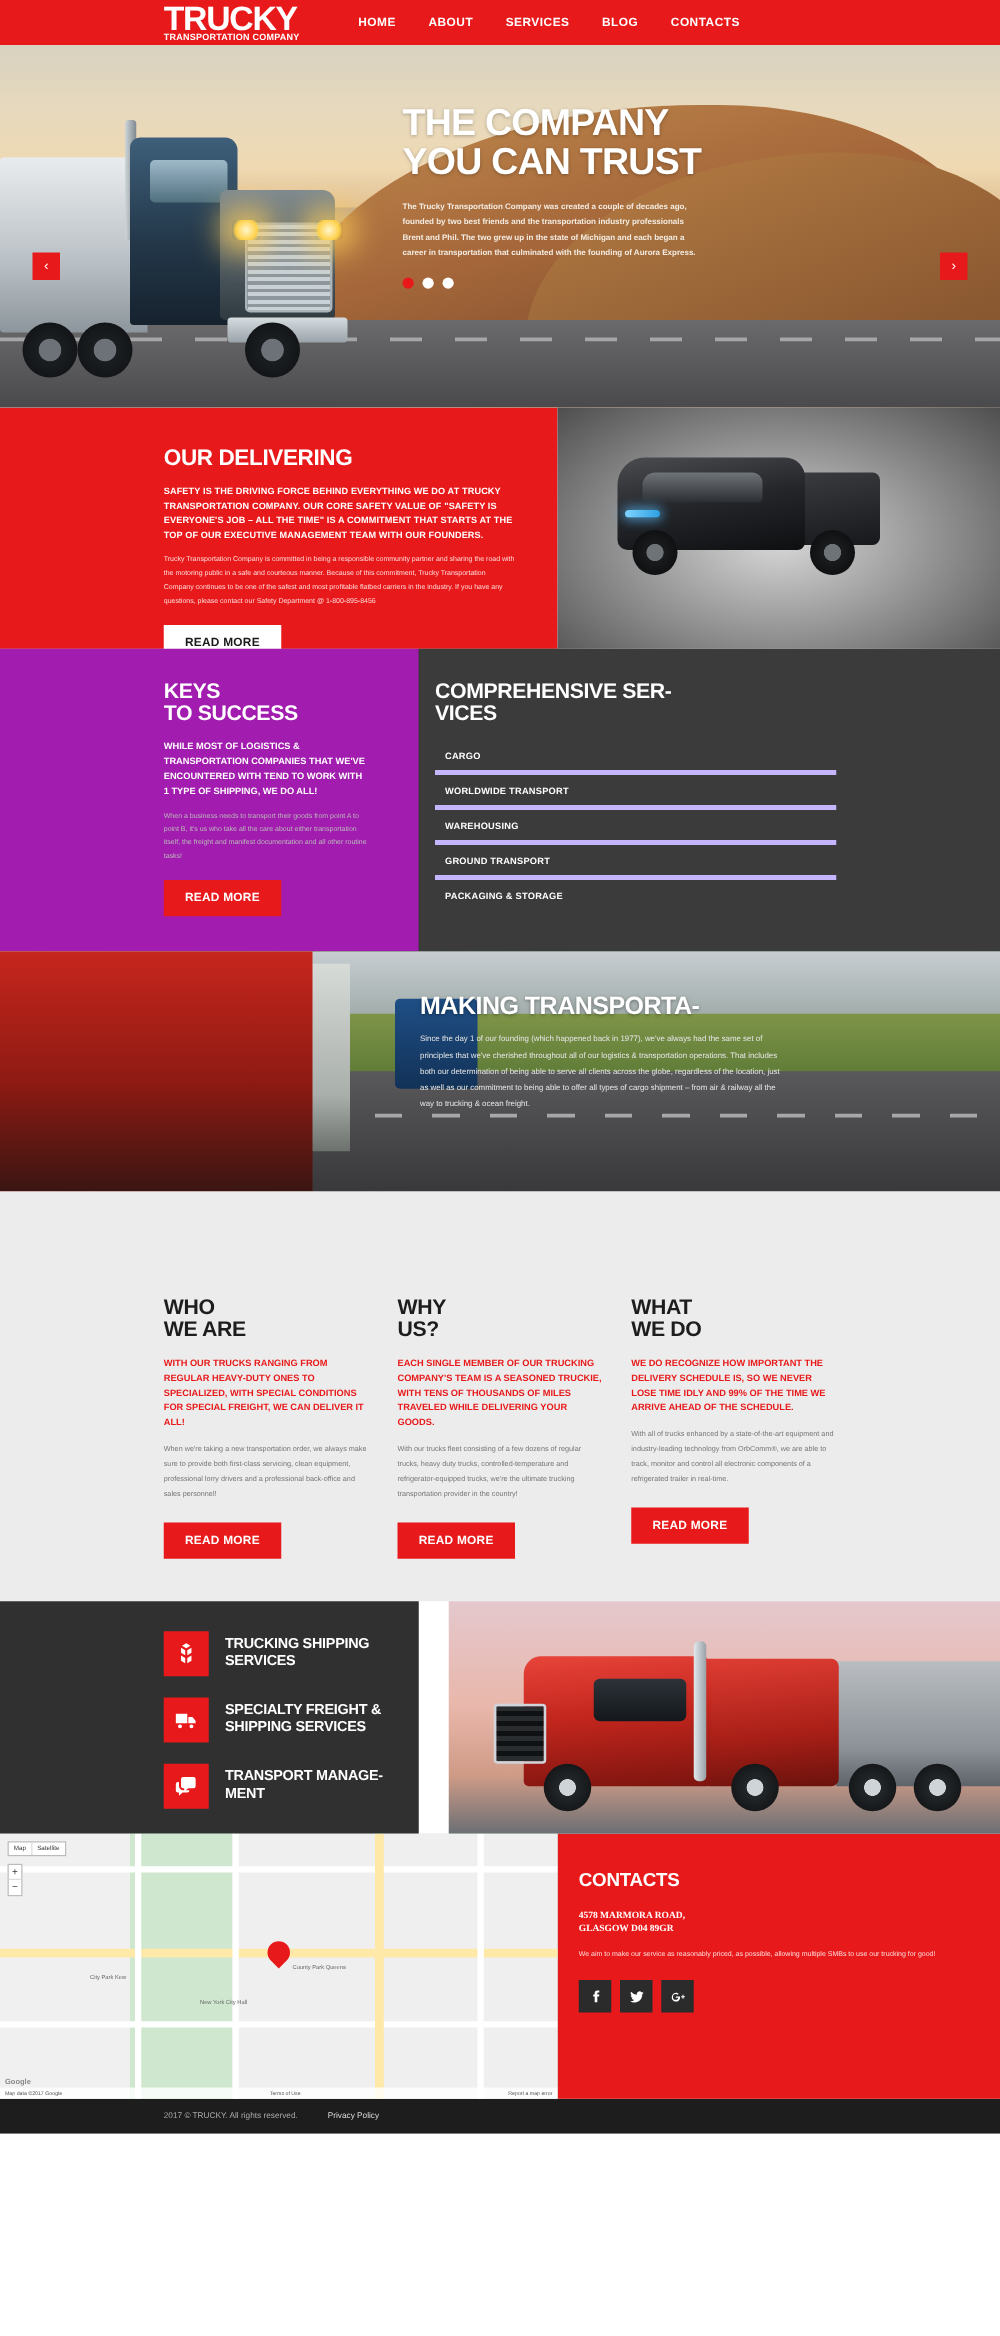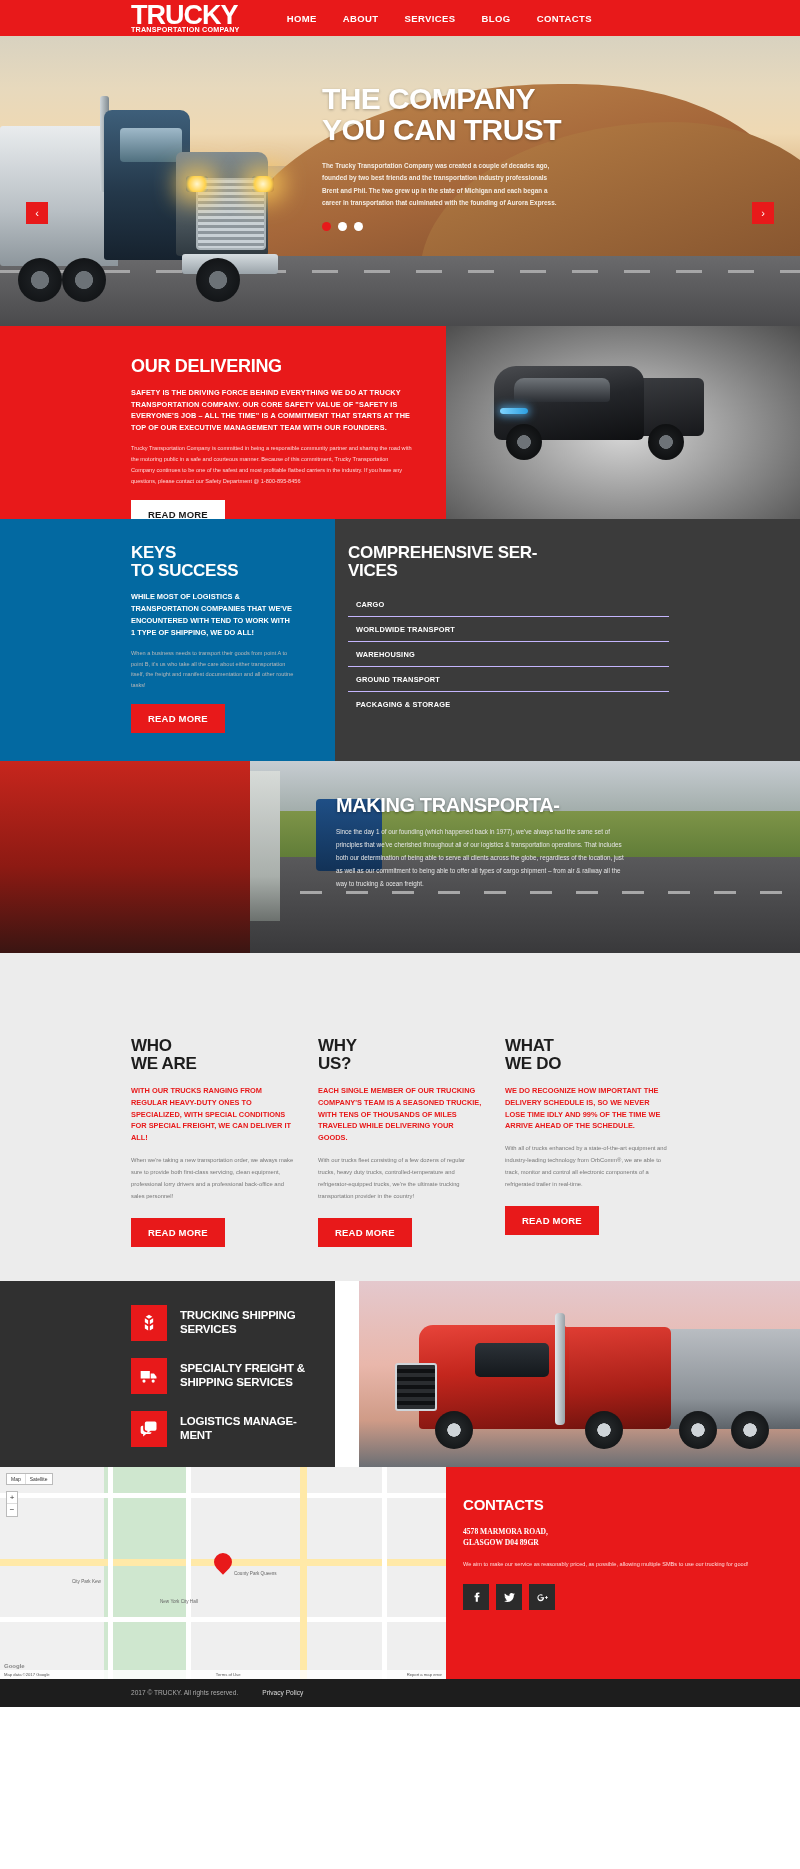--- a/index.html
+++ b/index.html
@@ -177,35 +177,35 @@
     background:radial-gradient(circle at 50% 50%,#6e7378 0 26%,#191b1d 28%,#08090a 100%);
   }
   .ct-w1 { left:26px; } .ct-w2 { left:168px; }
   .ct-light {
     position:absolute; left:20px; top:46px; width:28px; height:6px; border-radius:3px;
     background:linear-gradient(90deg,#7fd4ff,#2d9fe0); box-shadow:0 0 9px 2px rgba(90,190,255,.7);
   }
 
   
   .keys-wrap { display:flex; background:#272727; }
-  .keys-left { width:335px; background:#0369a1; padding:25px 40px 28px 131px; }
+  .keys-left { width:335px; background:#a21caf; padding:25px 40px 28px 131px; }
   .keys-right { flex:1; background:#3b3b3b; padding:25px 131px 28px 13px; }
   .sec-title-dark {
     font-size:17px; font-weight:bold; color:#fff; line-height:1.05; letter-spacing:-.3px;
   }
   .keys-lead {
     margin-top:11px; font-size:7.4px; font-weight:bold; color:#fff; line-height:1.62;
   }
   .keys-body {
     margin-top:9px; font-size:5.6px; color:#b9b9b9; line-height:1.95;
   }
   .svc-list { margin-top:12px; }
   .svc-item {
     font-size:7.4px; font-weight:bold; color:#fff; letter-spacing:.2px;
-    padding:8px 0 7px 8px; border-bottom:1px solid #c4b5fd; cursor:pointer;
+    padding:8px 0 7px 8px; border-bottom:4px solid #c4b5fd; cursor:pointer;
   }
   .svc-item:last-child { border-bottom:none; }
 
   
   .making {
     height:192px; position:relative; overflow:hidden;
     background:linear-gradient(90deg,#8f1d15 0%,#6a2119 18%,#3e4a3a 40%,#4a5a50 60%,#56605c 100%);
   }
   .mk-sky { position:absolute; left:0; top:0; width:100%; height:62px;
     background:linear-gradient(180deg,#c7cdd2 0%,#9aa6a2 100%); }
@@ -532,21 +532,21 @@
       </div>
 
       <div class="icon-row">
         <div class="icon-box">
           <svg width="20" height="20" viewBox="0 0 24 24">
               <path d="M9 3h10a2 2 0 012 2v7a2 2 0 01-2 2h-5l-4 3v-3H9a2 2 0 01-2-2V5a2 2 0 012-2z"></path>
               <path d="M5 8H4a2 2 0 00-2 2v6a2 2 0 002 2h1v3l3.5-3H13a2 2 0 002-2v-.2H9a4 4 0 01-4-4V8z"></path>
             </svg>
         </div>
         <div class="icon-label">
-          <div>LOGISTICS MANAGE-</div>
+          <div>TRANSPORT MANAGE-</div>
           <div>MENT</div>
         </div>
       </div>
 
     </div>
     <div class="iconsec-right">
       <div class="big-truck">
         <div class="bt-box"></div>
         <div class="bt-sleeper"></div>
         <div class="bt-cab"></div>

